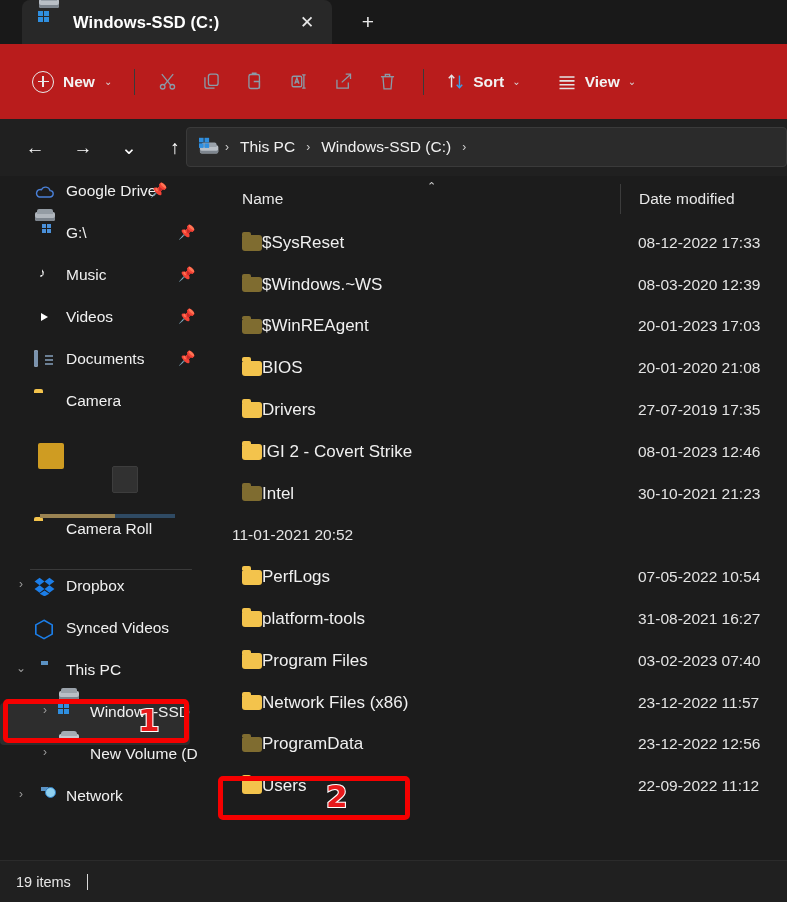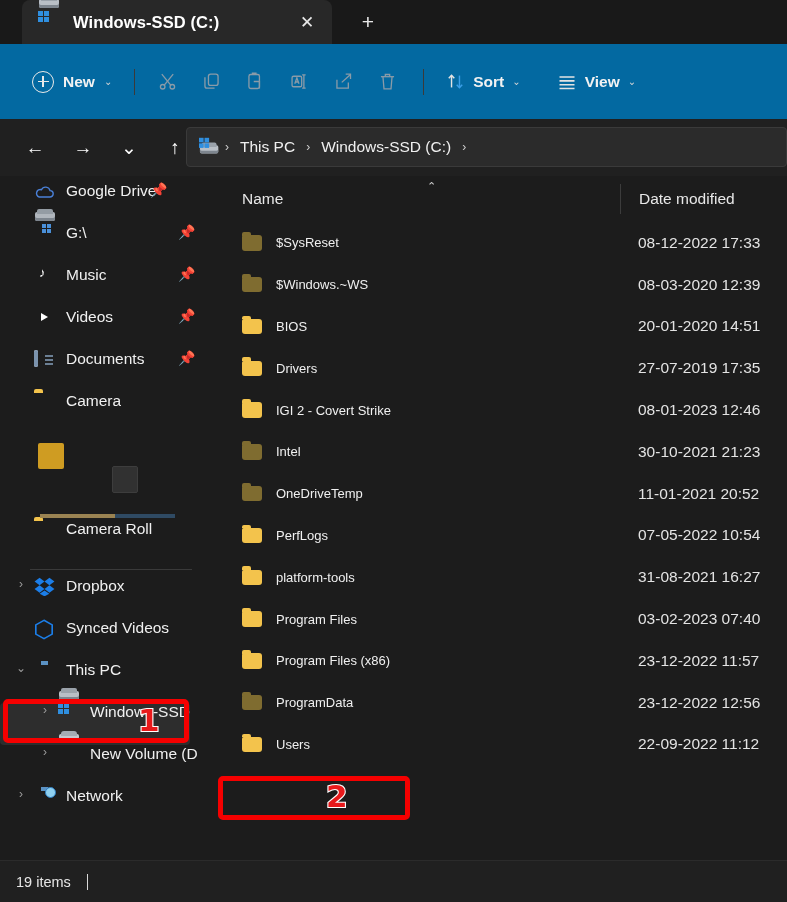--- a/index.html
+++ b/index.html
@@ -54,21 +54,21 @@
     position: absolute; left: 0px; top: 0px; width: 11px; height: 11px;
     display: grid; grid-template-columns: 1fr 1fr; grid-template-rows: 1fr 1fr;
     gap: 1.3px;
   }
   .drv .flag i { background: #2f8fe0; display: block; }
   .drv.small { transform: scale(.92); transform-origin: left center; }
 
   
   .cmdbar {
     position: absolute; top: 44px; left: 0; width: 787px; height: 75px;
-    background: #0369a1;
+    background: #b91c1c;
     display: flex; align-items: center;
   }
   .newbtn {
     display: flex; align-items: center; gap: 9px;
     margin-left: 24px; height: 36px; padding: 0 8px; border-radius: 4px;
   }
   .newbtn .plus {
     width: 22px; height: 22px; border: 1.6px solid #e9e9e9; border-radius: 50%;
     position: relative;
   }
@@ -245,21 +245,21 @@
   .f-ico {
     width: 20px; height: 15.5px; background: #f3c34c; border-radius: 1.5px 3px 3px 3px;
     position: relative; flex: 0 0 auto;
   }
   .f-ico::before {
     content: ""; position: absolute; top: -3.2px; left: 0; width: 8.5px; height: 3.8px;
     background: #f3c34c; border-radius: 2px 2px 0 0;
   }
   .f-ico.hidden-item { background: #8d7833; opacity: .88; }
   .f-ico.hidden-item::before { background: #8d7833; }
-  .f-lbl { color: #f0f0f0; font-size: 13px; margin-left: 14px; white-space: nowrap; }
+  .f-lbl { color: #f0f0f0; font-size: 17px; white-space: nowrap; }
   .f-date { color: #e3e3e3; font-size: 15.5px; padding-left: 18px; }
 
   
   .statusbar {
     position: absolute; left: 0; bottom: 0; width: 787px; height: 42px;
     background: #202020; display: flex; align-items: center;
     border-top: 1px solid #2b2b2b;
   }
   .status-text { color: #e6e6e6; font-size: 14.5px; margin-left: 16px; }
   .status-caret {
@@ -583,24 +583,31 @@
         </div>
         <div class="frow">
           <div class="f-name">
             <span class="f-ico hidden-item"></span>
             <span class="f-lbl">$Windows.~WS</span>
           </div>
           <div class="f-date">08-03-2020 12:39</div>
         </div>
         <div class="frow">
           <div class="f-name">
+            <span class="f-ico hidden-item"></span>
+            <span class="f-lbl">$WinREAgent</span>
+          </div>
+          <div class="f-date">20-01-2023 17:03</div>
+        </div>
+        <div class="frow">
+          <div class="f-name">
             <span class="f-ico"></span>
             <span class="f-lbl">BIOS</span>
           </div>
-          <div class="f-date">20-01-2020 14:51</div>
+          <div class="f-date">20-01-2020 21:08</div>
         </div>
         <div class="frow">
           <div class="f-name">
             <span class="f-ico"></span>
             <span class="f-lbl">Drivers</span>
           </div>
           <div class="f-date">27-07-2019 17:35</div>
         </div>
         <div class="frow">
           <div class="f-name">
@@ -610,24 +617,20 @@
           <div class="f-date">08-01-2023 12:46</div>
         </div>
         <div class="frow">
           <div class="f-name">
             <span class="f-ico hidden-item"></span>
             <span class="f-lbl">Intel</span>
           </div>
           <div class="f-date">30-10-2021 21:23</div>
         </div>
         <div class="frow">
-          <div class="f-name">
-            <span class="f-ico hidden-item"></span>
-            <span class="f-lbl">OneDriveTemp</span>
-          </div>
           <div class="f-date">11-01-2021 20:52</div>
         </div>
         <div class="frow">
           <div class="f-name">
             <span class="f-ico"></span>
             <span class="f-lbl">PerfLogs</span>
           </div>
           <div class="f-date">07-05-2022 10:54</div>
         </div>
         <div class="frow">
@@ -640,21 +643,21 @@
         <div class="frow">
           <div class="f-name">
             <span class="f-ico"></span>
             <span class="f-lbl">Program Files</span>
           </div>
           <div class="f-date">03-02-2023 07:40</div>
         </div>
         <div class="frow">
           <div class="f-name">
             <span class="f-ico"></span>
-            <span class="f-lbl">Program Files (x86)</span>
+            <span class="f-lbl">Network Files (x86)</span>
           </div>
           <div class="f-date">23-12-2022 11:57</div>
         </div>
         <div class="frow">
           <div class="f-name">
             <span class="f-ico hidden-item"></span>
             <span class="f-lbl">ProgramData</span>
           </div>
           <div class="f-date">23-12-2022 12:56</div>
         </div>

